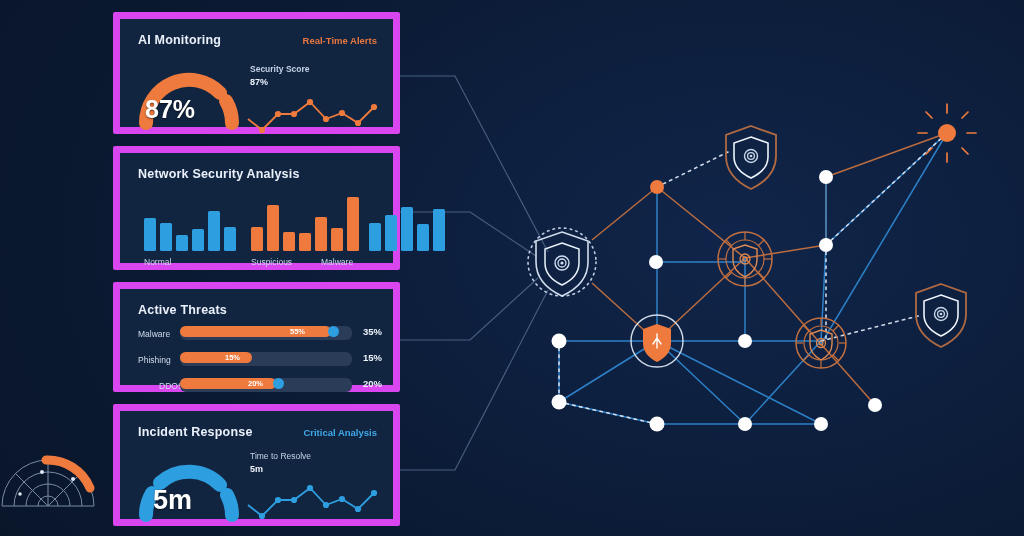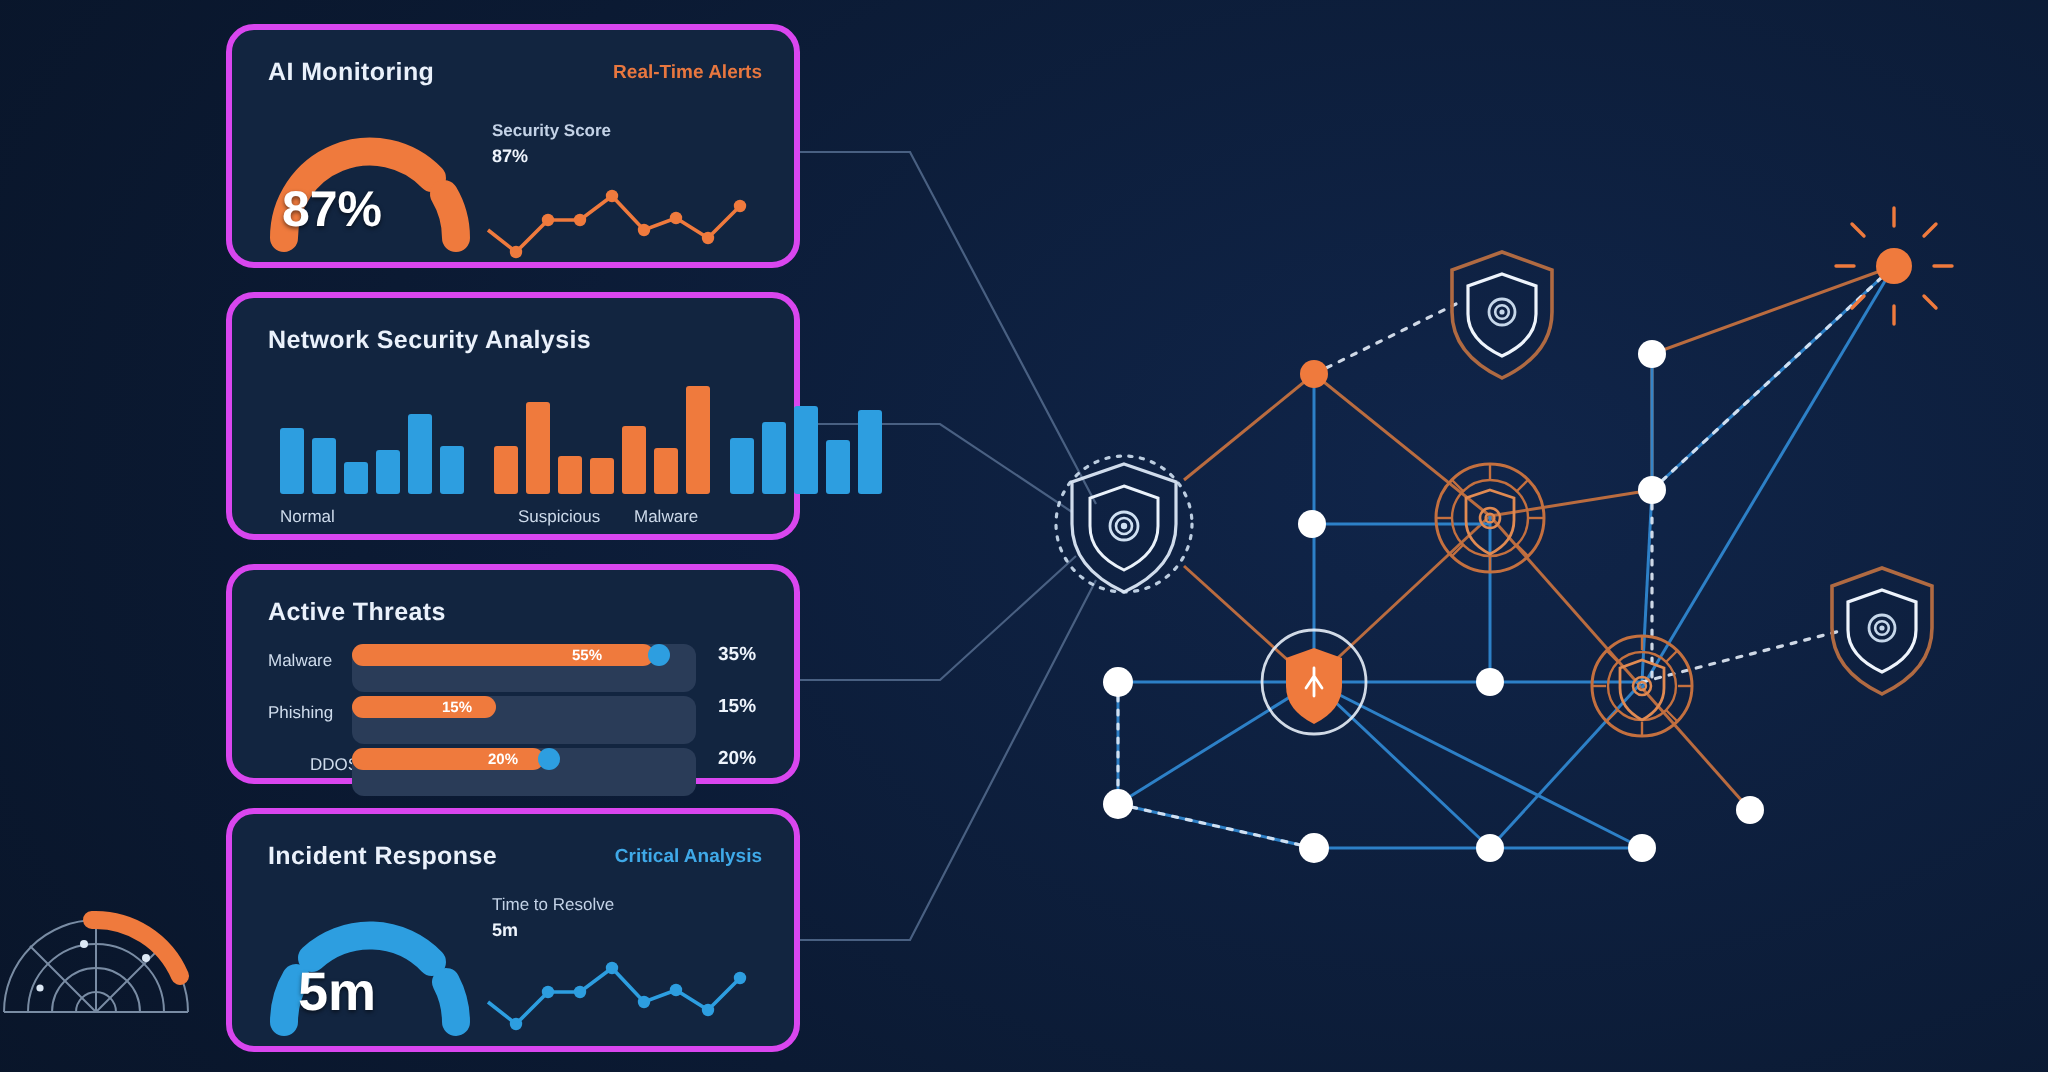--- a/index.html
+++ b/index.html
@@ -19,22 +19,22 @@
       radial-gradient(900px 600px at 72% 45%, #10254a 0%, #0b1a33 62%, #091529 100%);
   }
 
   
   svg.layer{position:absolute;left:0;top:0;width:1024px;height:536px;overflow:visible;}
 
   
   .card{
     position:absolute;
     background:#122540;
-    border:3px solid #d946ef;
-    border-radius:14px;
+    border:7px solid #d946ef;
+    border-radius:2px;
     box-sizing:border-box;
   }
   .card-title{
     position:absolute;left:18px;top:14px;
     color:#eaf1fb;font-size:12.5px;font-weight:bold;letter-spacing:.2px;
     white-space:nowrap;
   }
   .card-tag{
     position:absolute;right:16px;top:16px;
     font-size:9.5px;font-weight:bold;white-space:nowrap;
@@ -62,21 +62,21 @@
   .bar-orange{background:#ef7a3d;}
   .group-label{
     position:absolute;color:#cddaea;font-size:8.5px;white-space:nowrap;
   }
 
   
   .threat-name{
     position:absolute;color:#cfdcec;font-size:8.5px;white-space:nowrap;
   }
   .threat-track{
-    position:absolute;height:24px;border-radius:6px;background:#2a3c58;
+    position:absolute;height:14px;border-radius:6px;background:#2a3c58;
   }
   .threat-fill{
     position:absolute;left:0;top:0;height:11px;border-radius:6px;background:#ef7a3d;
   }
   .threat-knob{
     position:absolute;top:0;width:11px;height:11px;border-radius:50%;background:#2d9ee0;
   }
   .threat-inline{
     position:absolute;top:1px;
     color:#ffffff;font-size:7.5px;font-weight:bold;white-space:nowrap;
@@ -319,21 +319,21 @@
 
     <div style="position:absolute;left:131px;top:44px;width:100px;height:54px;">
       <div class="bar bar-orange" style="left:0px;width:12px;height:24px;"></div>
       <div class="bar bar-orange" style="left:16px;width:12px;height:46px;"></div>
       <div class="bar bar-orange" style="left:32px;width:12px;height:19px;"></div>
       <div class="bar bar-orange" style="left:48px;width:12px;height:18px;"></div>
       <div class="bar bar-orange" style="left:64px;width:12px;height:34px;"></div>
       <div class="bar bar-orange" style="left:80px;width:12px;height:23px;"></div>
       <div class="bar bar-orange" style="left:96px;width:12px;height:54px;"></div>
     </div>
-    <div class="group-label" style="left:131px;top:104px;margin-left:12px;">Suspicious</div>
+    <div class="group-label" style="left:131px;top:104px;">Suspicious</div>
 
     <div style="position:absolute;left:249px;top:44px;width:72px;height:54px;">
       <div class="bar bar-blue" style="left:0px;width:12px;height:28px;"></div>
       <div class="bar bar-blue" style="left:16px;width:12px;height:36px;"></div>
       <div class="bar bar-blue" style="left:32px;width:12px;height:44px;"></div>
       <div class="bar bar-blue" style="left:48px;width:12px;height:27px;"></div>
       <div class="bar bar-blue" style="left:64px;width:12px;height:42px;"></div>
     </div>
     <div class="group-label" style="left:201px;top:104px;">Malware</div>
   </div>

